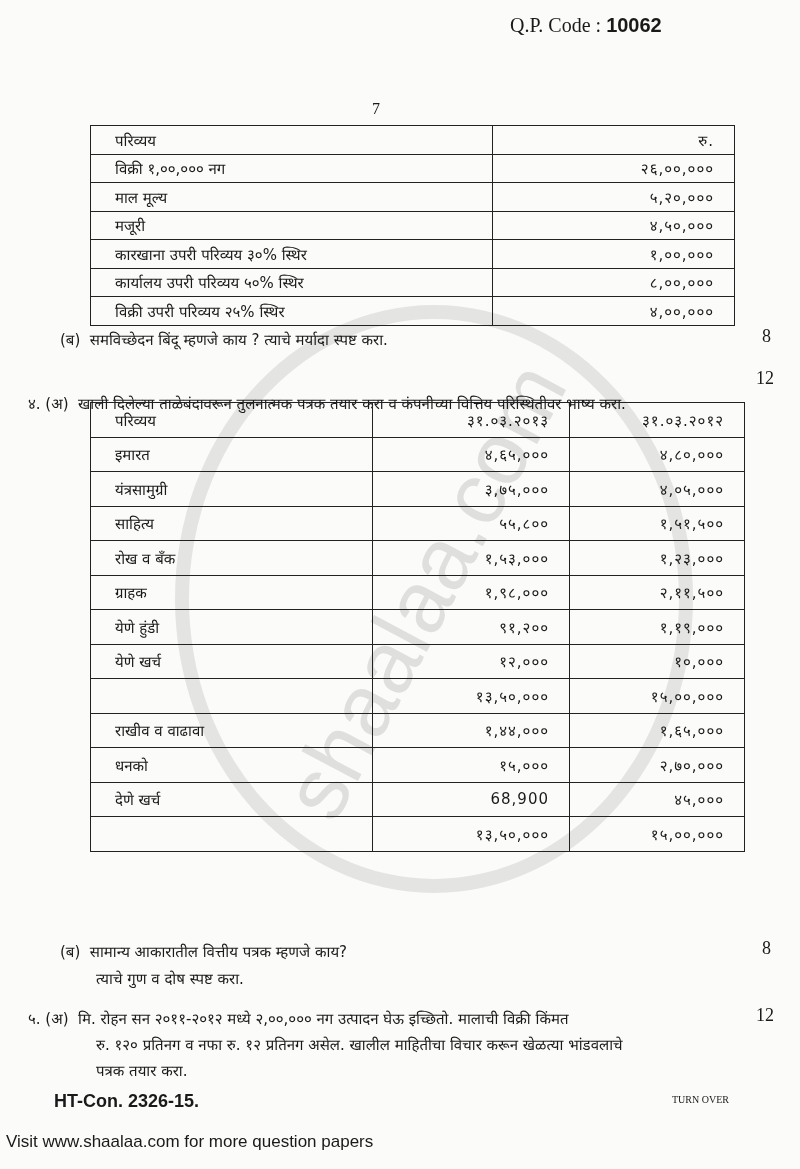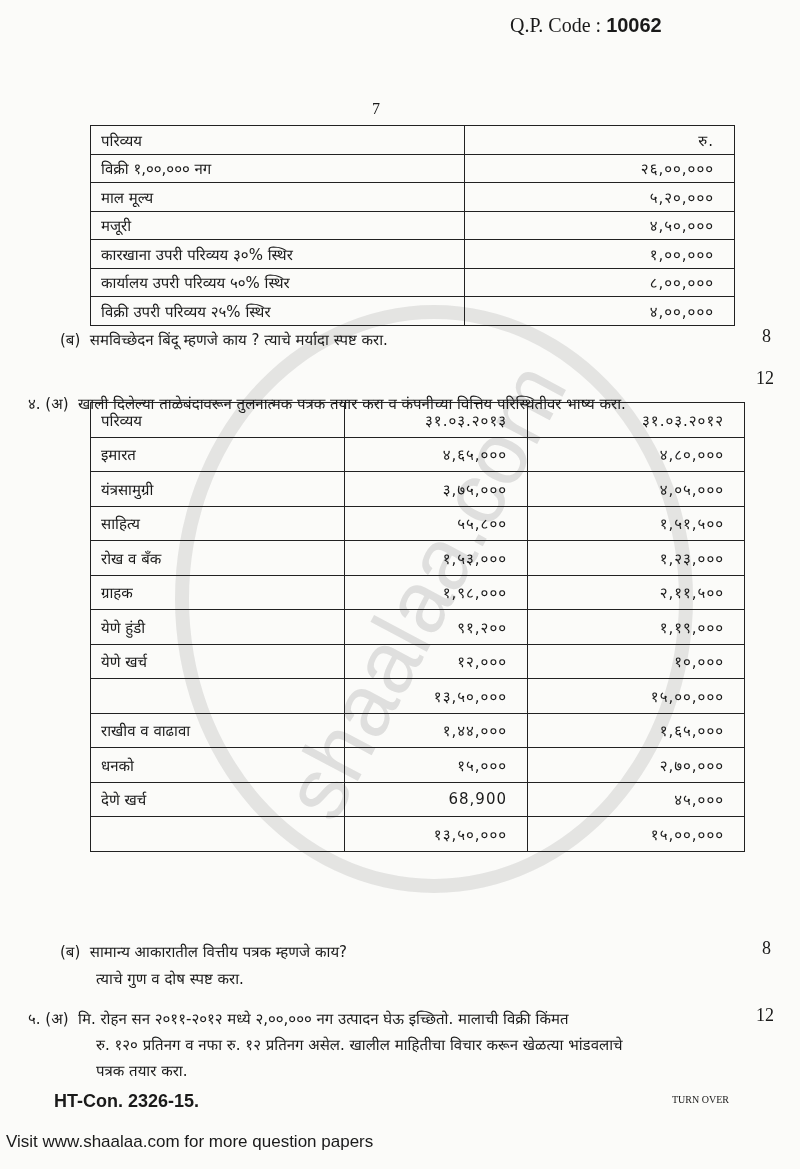--- a/index.html
+++ b/index.html
@@ -11,21 +11,21 @@
   .abs { position: absolute; }
   .qp-code {
     left: 470px; top: 14px; font-size: 20px;
     font-family: "Liberation Serif", "DejaVu Serif", serif;
     margin-left: 40px;
   }
   .qp-code b { font-family: "Liberation Sans", "DejaVu Sans", sans-serif; font-weight: bold; }
   .page-num { left: 372px; top: 100px; font-size: 16px; font-family: "Liberation Serif", serif; }
 
   table.t { position: absolute; border-collapse: collapse; font-size: 15px; font-family: "DejaVu Sans", sans-serif; }
-  table.t td { border: 1.5px solid #222; padding: 0 10px; white-space: nowrap; }
+  table.t td { border: 1.5px solid #222; padding: 0 24px; white-space: nowrap; }
   table.t td.num { text-align: right; padding-right: 20px; letter-spacing: 1px; }
 
   #t1 { left: 90px; top: 125px; width: 645px; }
   #t1 td { height: 27.5px; }
   #t1 td.c1 { width: 353px; }
 
   #t2 { left: 90px; top: 402px; width: 655px; }
   #t2 td { height: 33.5px; }
   #t2 td.c1 { width: 233px; }
   #t2 td.c2 { width: 152px; }

